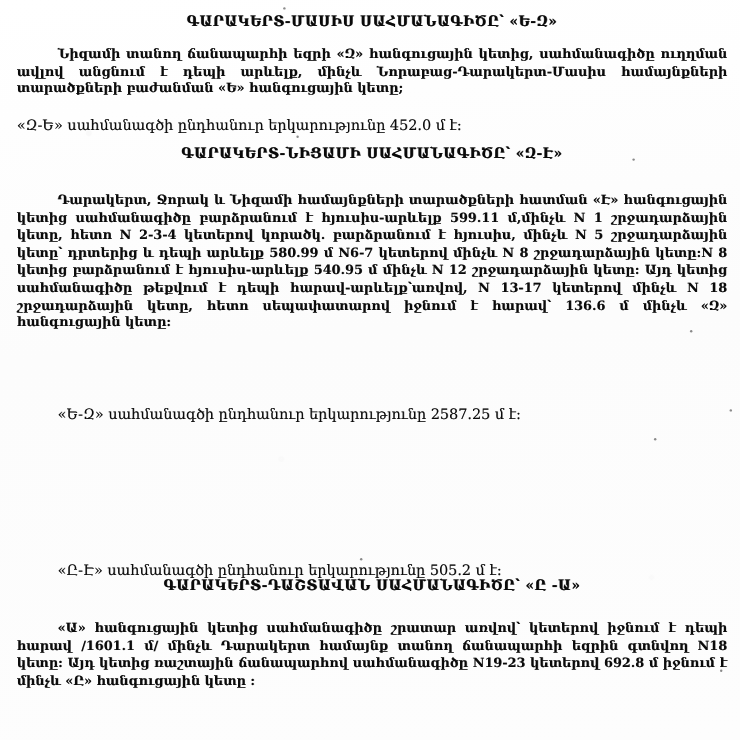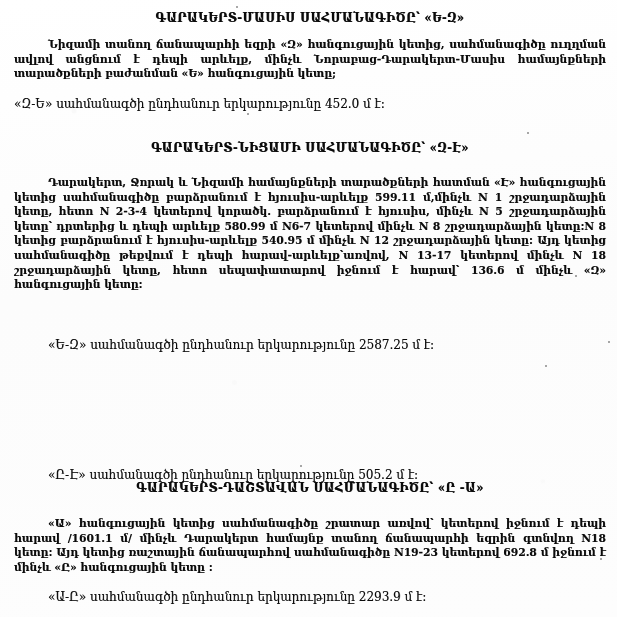--- a/index.html
+++ b/index.html
@@ -103,43 +103,40 @@
     <div class="block" style="top:10px;">
       <h2 class="heading">ԳԱՐԱԿԵՐՏ-ՄԱՍԻՍ ՍԱՀՄԱՆԱԳԻԾԸ՝ «Ե-Զ»</h2>
     </div>
     <div class="block" style="top:38px;">
       <p class="para indent">Նիզամի տանող ճանապարհի եզրի   «Զ» հանգուցային կետից,  սահմանագիծը ուղղման ավլով անցնում է դեպի արևելք, մինչև Նորաբաց-Դարակերտ-Մասիս համայնքների տարածքների բաժանման «Ե» հանգուցային կետը;</p>
     </div>
     <div class="block" style="top:97px;">
       <p class="total" style="text-indent:0;">«Զ-Ե» սահմանագծի ընդհանուր երկարությունը 452.0 մ է:</p>
     </div>
 
-    <div class="block" style="top:120px;margin-top:20px;">
+    <div class="block" style="top:120px;">
       <h2 class="heading">ԳԱՐԱԿԵՐՏ-ՆԻՑԱՄԻ ՍԱՀՄԱՆԱԳԻԾԸ՝ «Զ-Է»</h2>
     </div>
-    <div class="block" style="top:176px;">
+    <div class="block" style="top:160px;">
       <p class="para indent">Դարակերտ, Ջորակ և Նիզամի համայնքների տարածքների հատման «Է» հանգուցային կետից սահմանագիծը բարձրանում է հյուսիս-արևելք 599.11 մ,մինչև N 1 շրջադարձային կետը, հետո N 2-3-4 կետերով կորածկ. բարձրանում է հյուսիս, մինչև N 5 շրջադարձային կետը՝ դրտերից և դեպի արևելք 580.99  մ N6-7 կետերով մինչև N 8 շրջադարձային կետը:N 8 կետից բարձրանում է հյուսիս-արևելք 540.95  մ մինչև N 12 շրջադարձային կետը: Այդ կետից սահմանագիծը թեքվում է դեպի հարավ-արևելք՝առվով, N 13-17 կետերով մինչև N 18 շրջադարձային կետը, հետո սեպափատարով իջնում է հարավ՝ 136.6 մ մինչև «Զ» հանգուցային կետը:</p>
     </div>
     <div class="block" style="top:305px;margin-top:33px;">
       <p class="total">«Ե-Զ» սահմանագծի ընդհանուր երկարությունը 2587.25 մ է:</p>
     </div>
 
     <div class="block" style="top:468px;">
       <p class="total">«Ը-Է» սահմանագծի ընդհանուր երկարությունը 505.2 մ է:</p>
     </div>
 
     <div class="block" style="top:480px;">
       <h2 class="heading">ԳԱՐԱԿԵՐՏ-ԴԱՇՏԱՎԱՆ ՍԱՀՄԱՆԱԳԻԾԸ՝ «Ը -Ա»</h2>
     </div>
     <div class="block" style="top:517px;">
       <p class="para indent">«Ա» հանգուցային կետից սահմանագիծը շրատար առվով՝ կետերով իջնում է դեպի հարավ /1601.1  մ/ մինչև Դարակերտ համայնք տանող ճանապարհի եզրին գտնվող  N18 կետը: Այդ կետից ռաշտային ճանապարհով սահմանագիծը N19-23 կետերով 692.8 մ իջնում է մինչև «Ը» հանգուցային կետը :</p>
     </div>
-    <div class="block" style="top:590px;">
-      <p class="total">«Ա-Ը» սահմանագծի ընդհանուր երկարությունը  2293.9 մ է:</p>
-    </div>
 
     <span class="speck" style="left:236px;  top:6px;   width:2px; height:2px;"></span>
     <span class="speck" style="left:247px;  top:113px; width:2px; height:2px;"></span>
     <span class="speck" style="left:527px;  top:132px; width:2px; height:2px;"></span>
     <span class="speck" style="left:545px;  top:365px; width:2px; height:2px;"></span>
     <span class="speck" style="left:608px;  top:341px; width:2px; height:2px;"></span>
     <span class="speck" style="left:600px;  top:558px; width:2px; height:2px;"></span>
     <span class="speck" style="left:575px;  top:275px; width:2px; height:2px;"></span>
     <span class="speck" style="left:300px;  top:465px; width:2px; height:2px;"></span>
 

